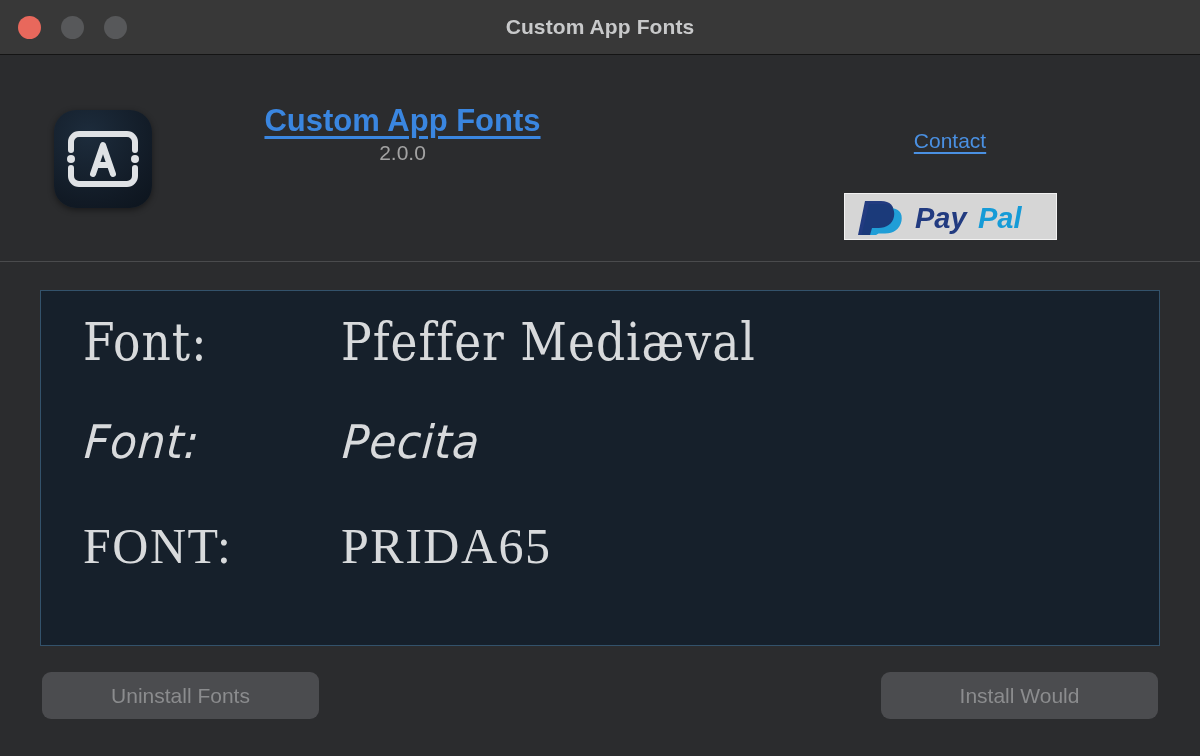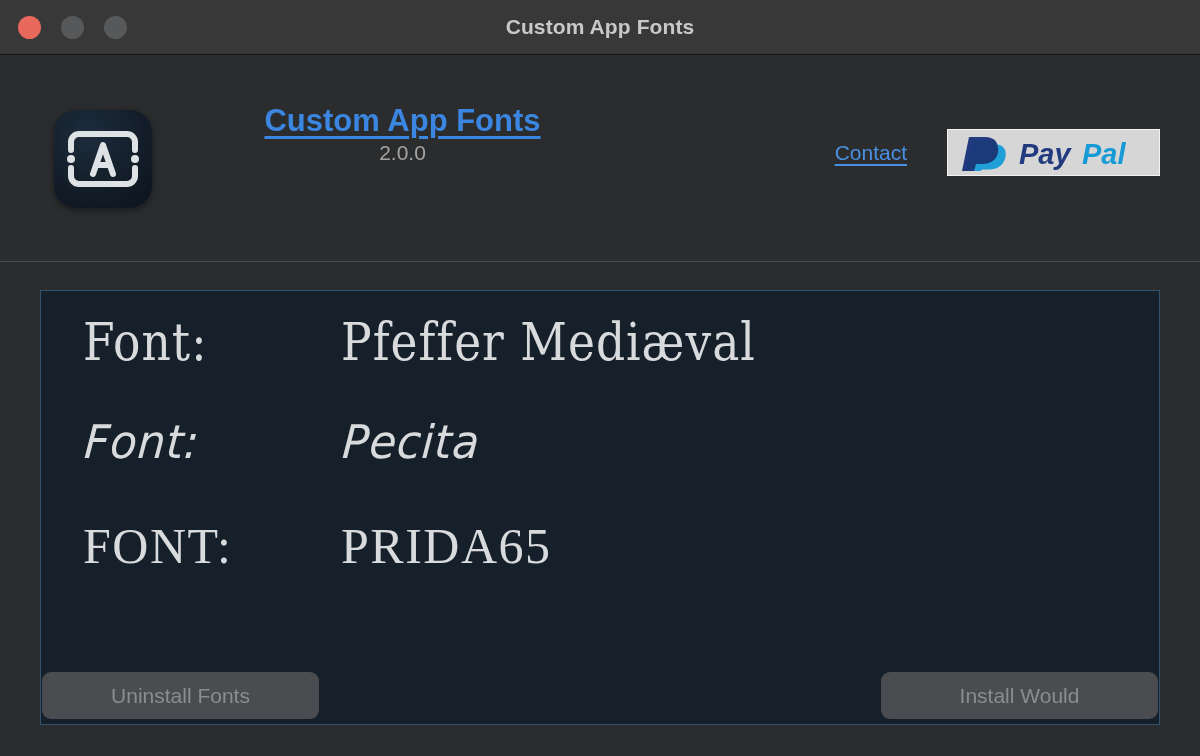--- a/index.html
+++ b/index.html
@@ -128,20 +128,21 @@
     color: #8c8d8f;
     white-space: nowrap;
   }
 
   .thanks-row {
     margin-top: 22px;
     display: flex;
     align-items: center;
     justify-content: flex-end;
     gap: 40px;
+    flex-direction: column;
   }
 
   .contact-link {
     font-size: 21px;
     color: #4a90e2;
     text-decoration: underline;
     text-underline-offset: 4px;
     cursor: pointer;
   }
 
@@ -157,21 +158,21 @@
     padding: 12px 8px;
   }
   .paypal-btn svg { display: block; }
 
   
   .preview-panel {
     position: absolute;
     left: 40px;
     top: 290px;
     width: 1120px;
-    height: 435px;
+    height: 356px;
     background: #16202b;
     border: 1px solid #33526b;
     padding: 30px 0 0 0;
     overflow: hidden;
   }
 
   .font-row {
     display: flex;
     align-items: baseline;
     height: 100px;

